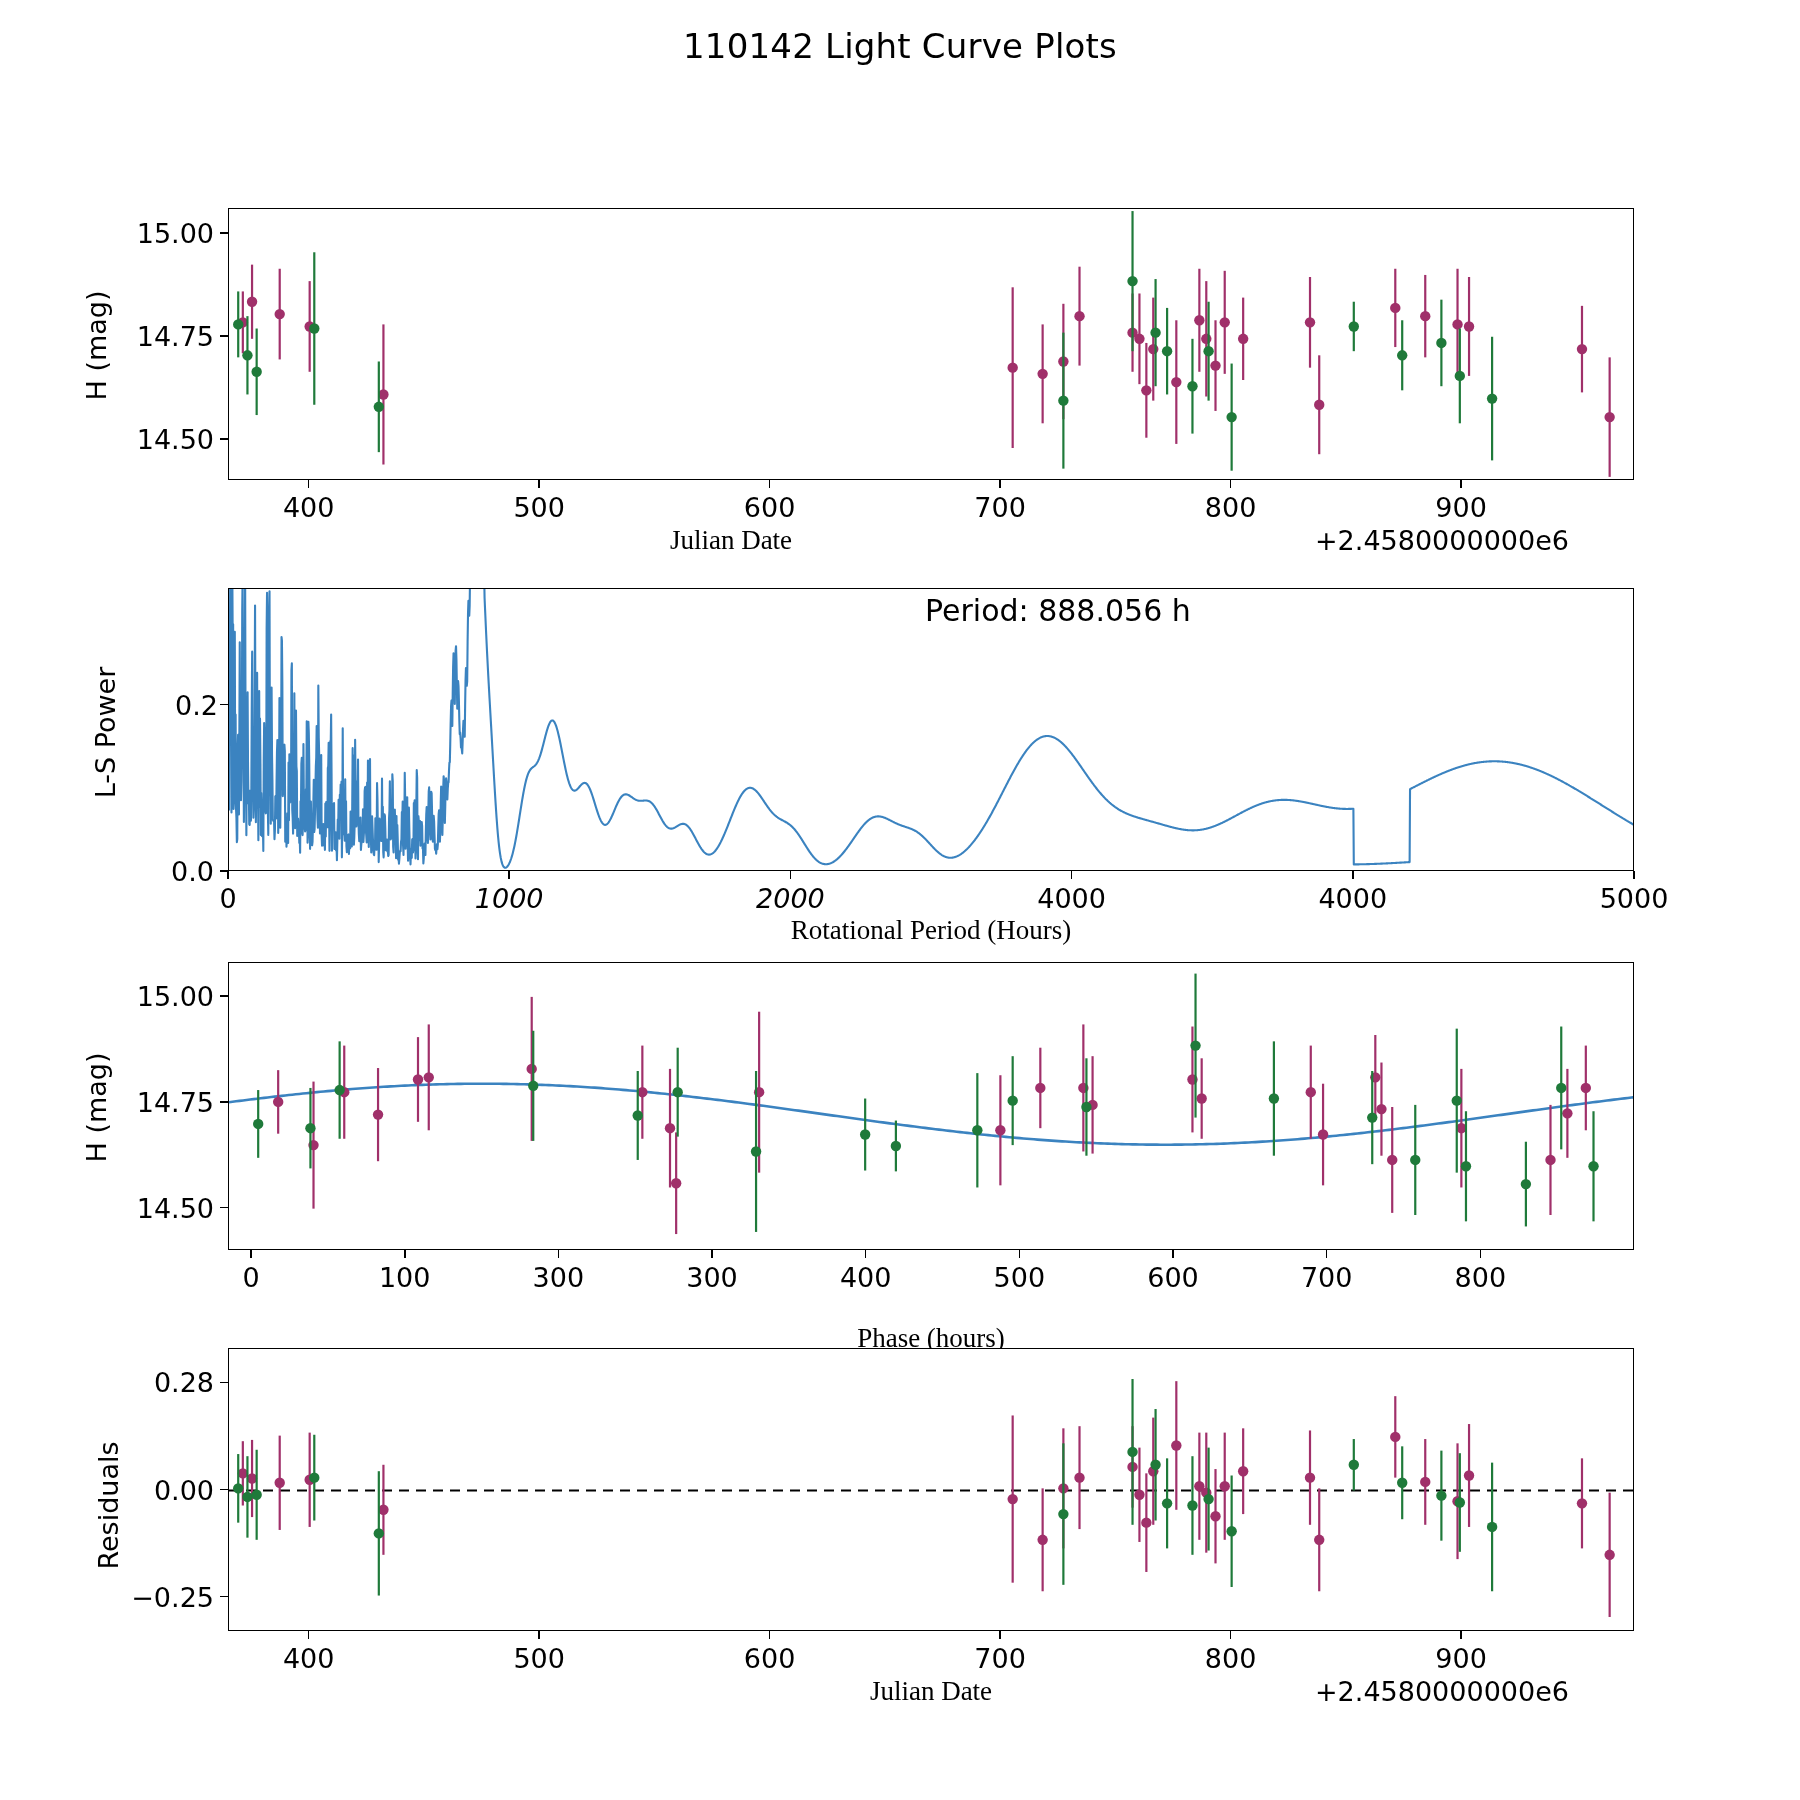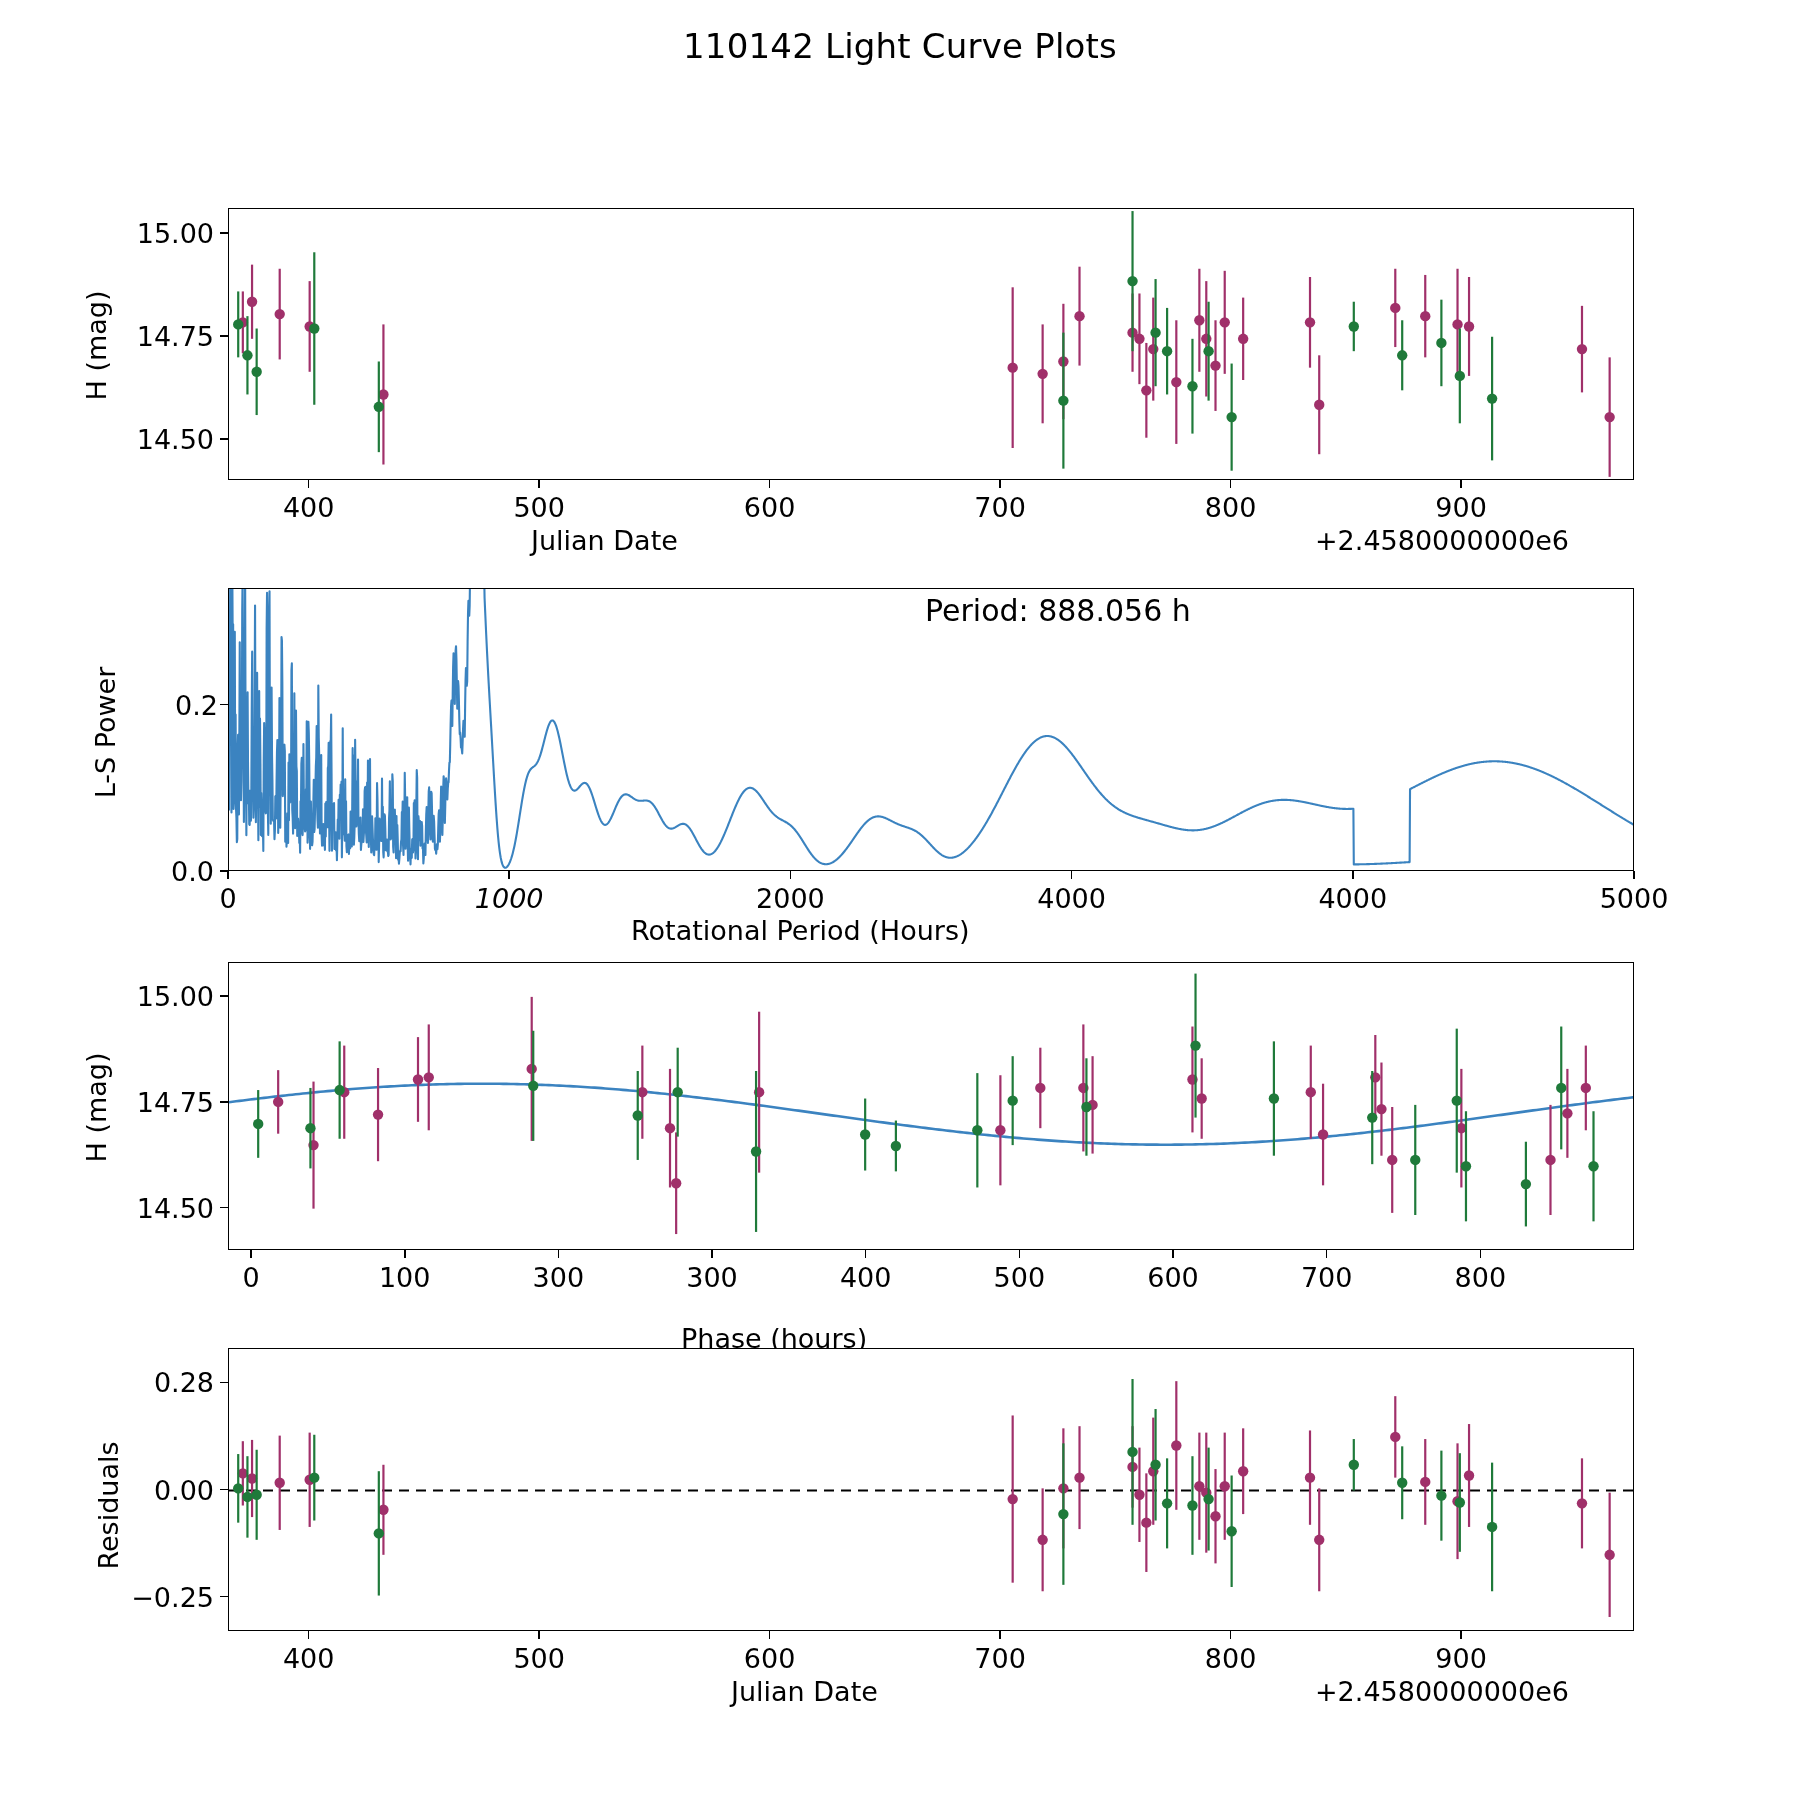--- a/index.html
+++ b/index.html
@@ -41,21 +41,23 @@
   .ylabel {
     position: absolute;
     transform-origin: 50% 50%;
     font-size: 27px;
     white-space: nowrap;
     text-align: center;
   }
   .xlabel {
     position: absolute;
     font-size: 27px;
-    white-space: nowrap;
+    text-align: center;
+    white-space: nowrap;
+    font-family: Liberation Serif, serif;
   }
   .offset-label {
     position: absolute;
     font-size: 27px;
     white-space: nowrap;
   }
   .tick-x {
     position: absolute;
     font-size: 27px;
     text-align: center;
@@ -221,21 +223,21 @@
     </div>
     <div class="annot" style="left:925px; top:593px;">Period: 888.056 h</div>
     <div class="ylabel" style="left:-25px; top:717px; width:260px; transform:rotate(-90deg);">L-S Power</div>
     <div class="xlabel" style="left:931px; top:915px; width:600px; transform:translateX(-50%);">Rotational Period (Hours)</div>
     <div id="ticks-periodogram">
         <div class="tickmark-x" style="left: 227.2px; top: 871px;"></div>
         <div class="tick-x" style="left: 228px; top: 883px;">0</div>
         <div class="tickmark-x" style="left: 508.4px; top: 871px;"></div>
         <div class="tick-x" style="left: 509.2px; top: 883px; font-style: italic;">1000</div>
         <div class="tickmark-x" style="left: 789.6px; top: 871px;"></div>
-        <div class="tick-x" style="left: 790.4px; top: 883px;">2000</div>
+        <div class="tick-x" style="left: 790.4px; top: 883px; font-style: italic;">2000</div>
         <div class="tickmark-x" style="left: 1070.8px; top: 871px;"></div>
         <div class="tick-x" style="left: 1071.6px; top: 883px;">4000</div>
         <div class="tickmark-x" style="left: 1352px; top: 871px;"></div>
         <div class="tick-x" style="left: 1352.8px; top: 883px;">4000</div>
         <div class="tickmark-x" style="left: 1633.2px; top: 871px;"></div>
         <div class="tick-x" style="left: 1634px; top: 883px;">5000</div>
         <div class="tickmark-y" style="left: 220px; top: 870.2px;"></div>
         <div class="tick-y" style="left: 38px; width: 176px; top: 871px;">0.0</div>
         <div class="tickmark-y" style="left: 220px; top: 703.729px;"></div>
         <div class="tick-y" style="left: 42px; width: 176px; top: 704.529px;">0.2</div>

